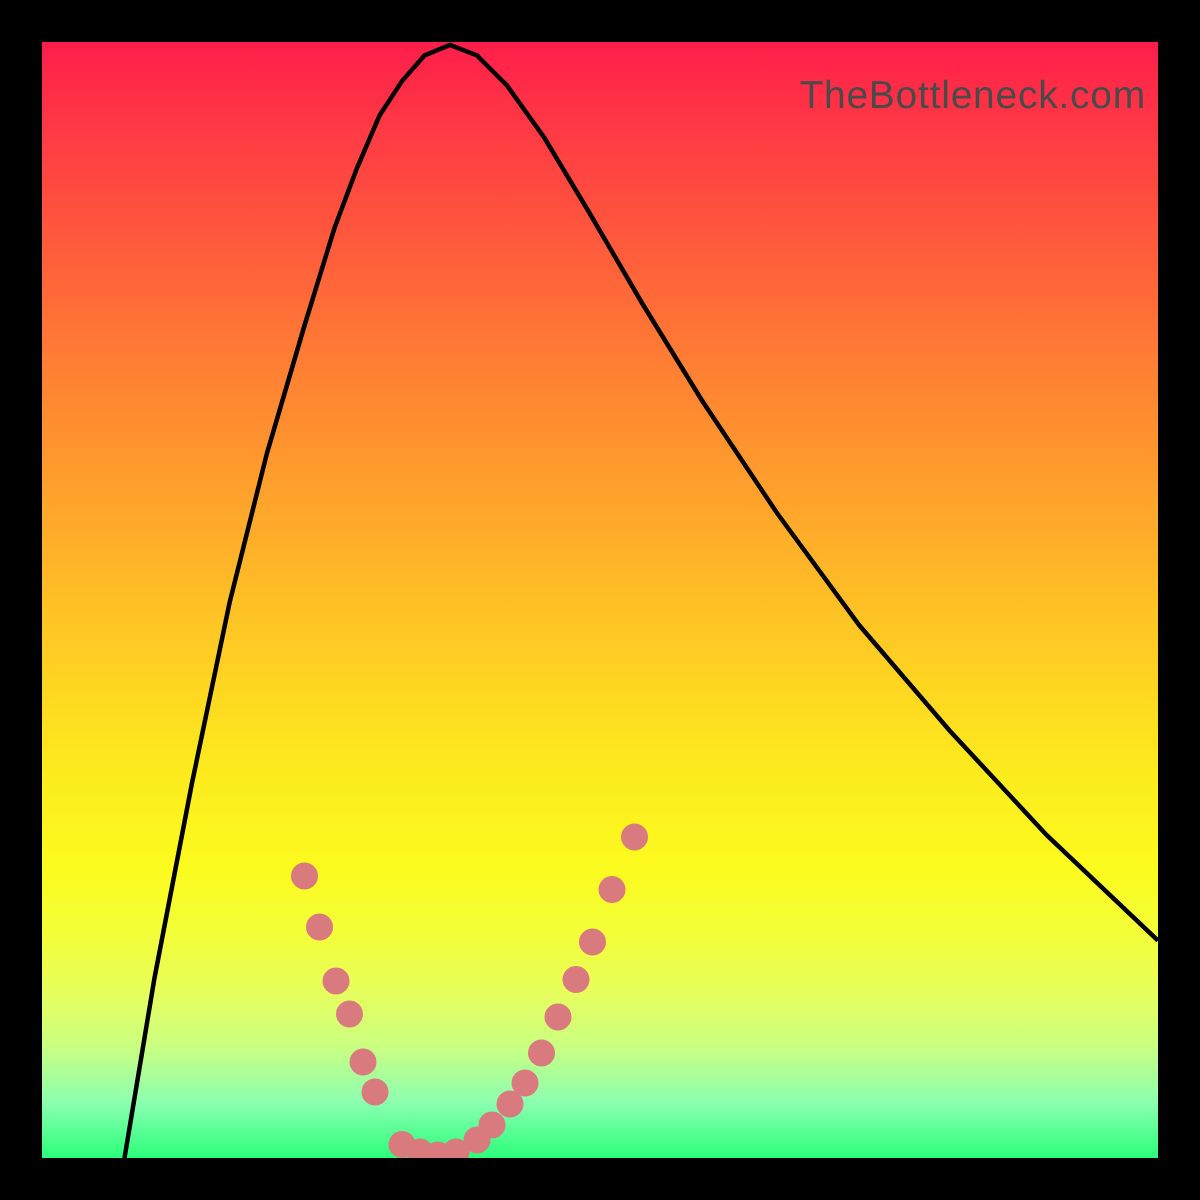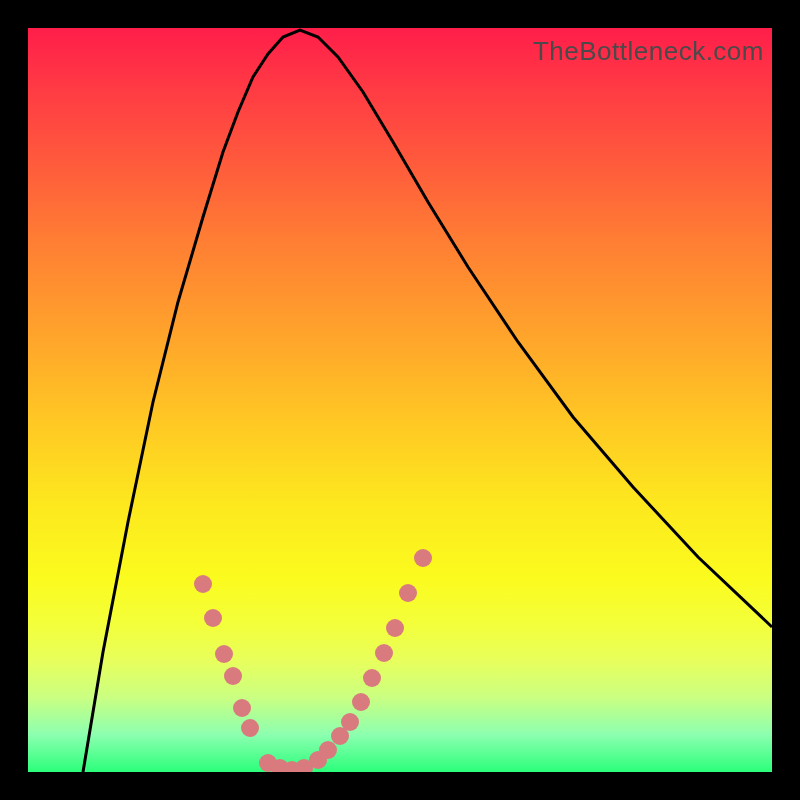--- a/index.html
+++ b/index.html
@@ -37,21 +37,21 @@
       #fde81e 64%,
       #fbfb1e 74%,
       #f3ff3a 80%,
       #e8ff5c 85%,
       #caff82 90%,
       #8cffb0 95%,
       #2bff7a 100%);
   }
   .watermark {
     position: absolute;
-    top: 8px;
+    top: 20px;
     right: 8px;
     color: #4a4a4a;
     font-size: 26px;
     letter-spacing: 0.5px;
     font-weight: 500;
     user-select: none;
     margin-left: 24px;
   }
   svg.curve {
     position: absolute;

